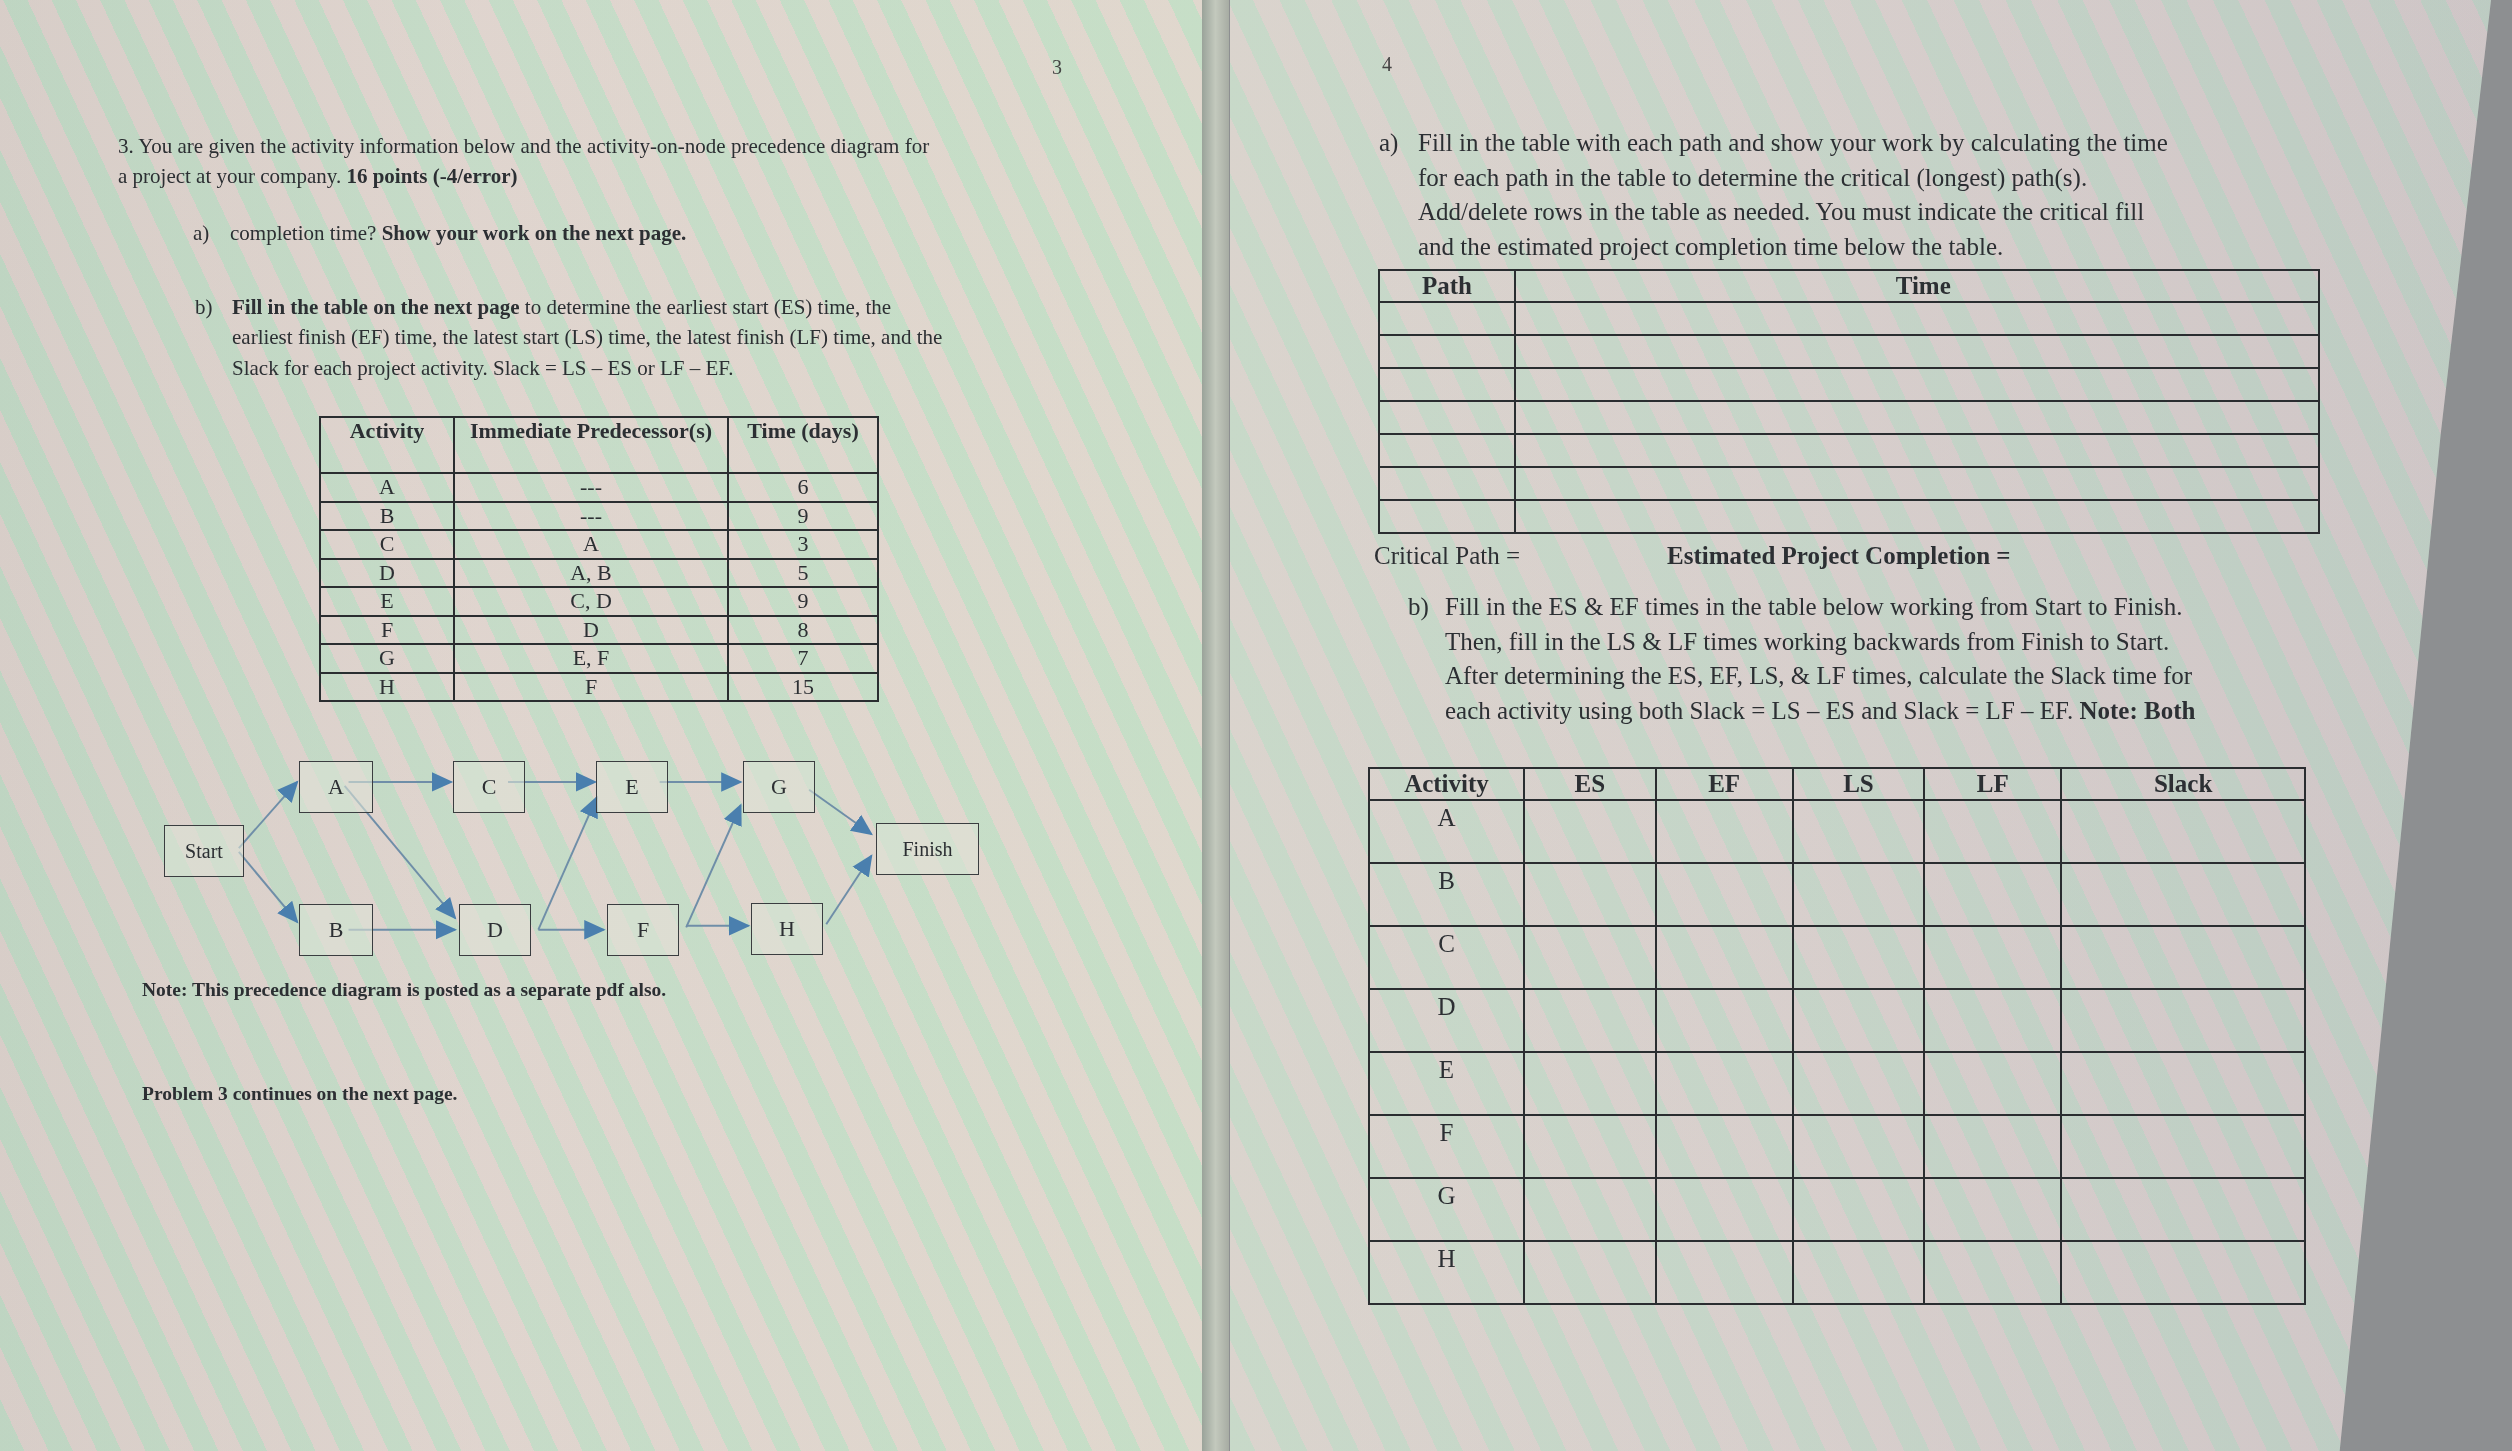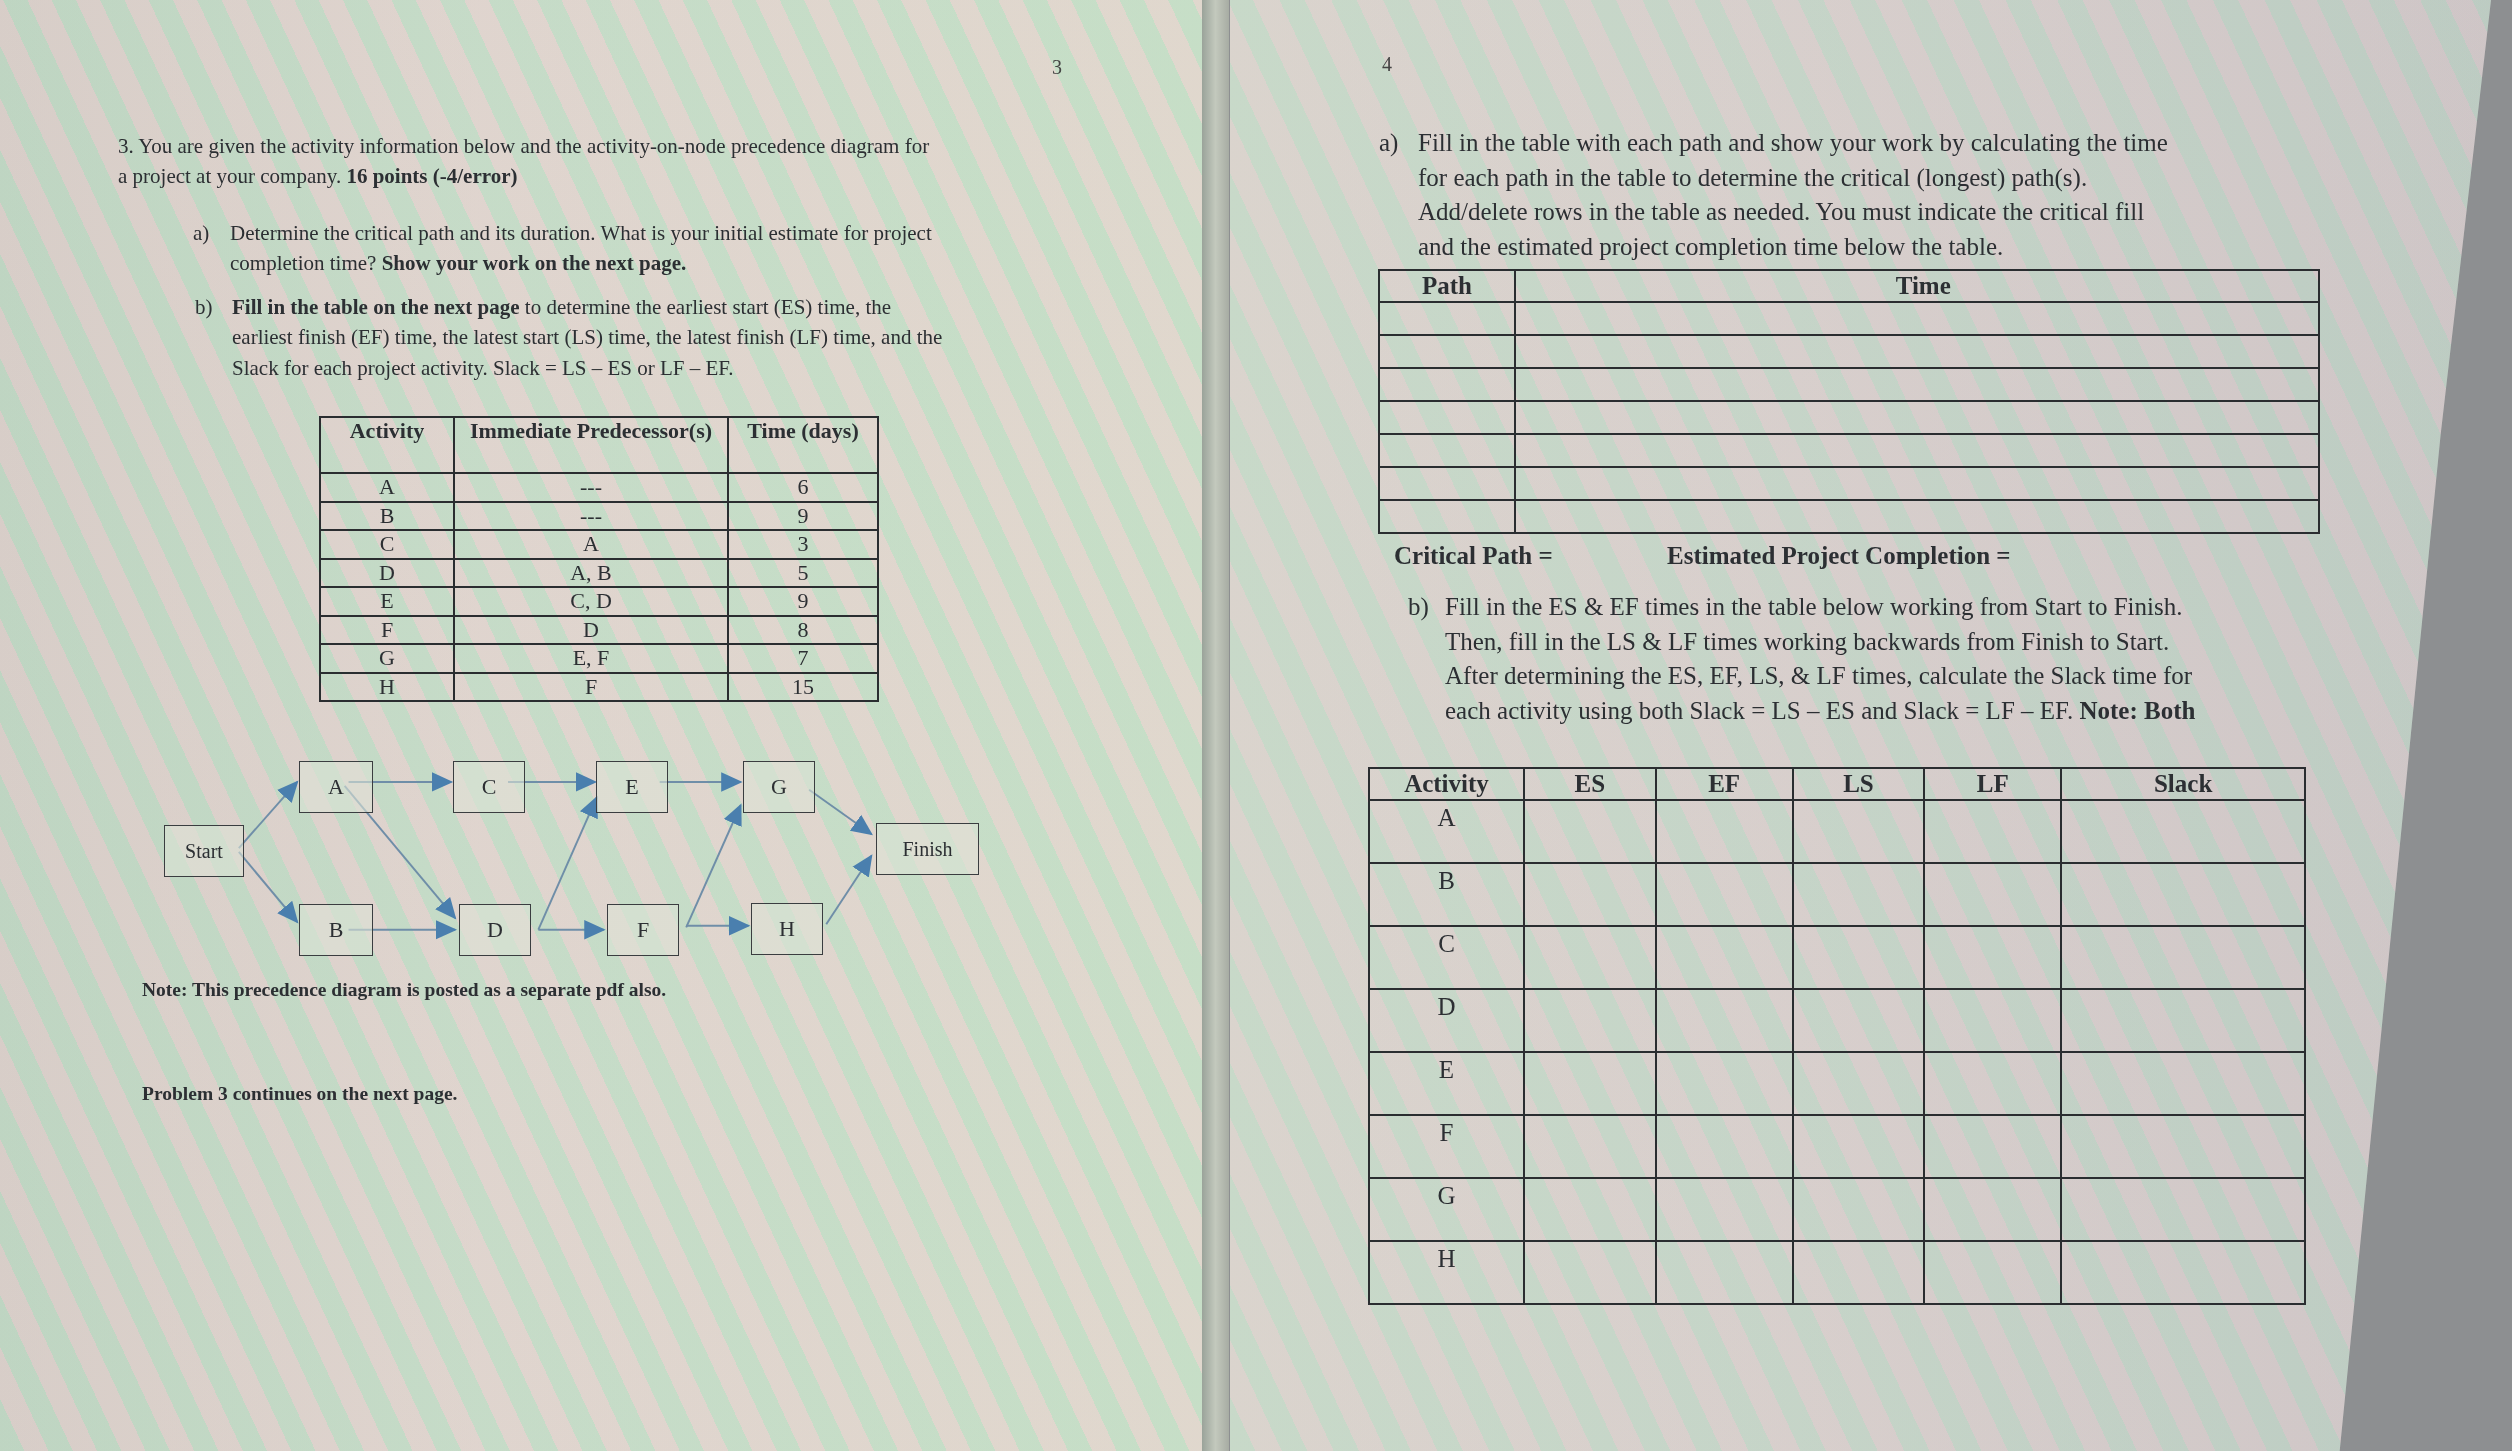--- a/index.html
+++ b/index.html
@@ -70,21 +70,20 @@
 
   <div class="txt left-txt" style="left:118px;top:131px;width:965px;">
     <div>3. You are given the activity information below and the activity-on-node precedence diagram for</div>
     <div><span>a project at your company.</span>
       <b>16 points (-4/error)</b></div>
   </div>
 
   <div class="txt left-txt" style="left:193px;top:218px;width:872px;">
     <span style="position:absolute;left:0;">a)</span>
     <div style="margin-left:37px;">
-      <div>Determine the critical path and its duration. What is your initial estimate for project</div>
       <div><span>completion time?</span>
         <b>Show your work on the next page.</b></div>
     </div>
   </div>
 
   <div class="txt left-txt" style="left:195px;top:292px;width:879px;">
     <span style="position:absolute;left:0;">b)</span>
     <div style="margin-left:37px;">
       <div><b>Fill in the table on the next page</b>
         <span>to determine the earliest start (ES) time, the</span></div>
@@ -229,21 +228,21 @@
         <td></td>
         <td></td>
       </tr>
     <tr>
         <td></td>
         <td></td>
       </tr>
   </tbody>
 </table>
 
-<div class="txt right-txt" style="left:1374px;top:539px;font-weight:bold;margin-left:20px;">Critical Path =</div>
+<div class="txt right-txt" style="left:1374px;top:539px;font-weight:normal;">Critical Path =</div>
 <div class="txt right-txt" style="left:1667px;top:539px;font-weight:bold;">Estimated Project Completion =</div>
 
 <div class="txt right-txt" style="left:1445px;top:590px;width:887px;">
   <span style="position:absolute;left:-37px;">b)</span>
   <div>Fill in the ES &amp; EF times in the table below working from Start to Finish.</div>
   <div>Then, fill in the LS &amp; LF times working backwards from Finish to Start.</div>
   <div>After determining the ES, EF, LS, &amp; LF times, calculate the Slack time for</div>
   <div><span>each activity using both Slack = LS – ES and Slack = LF – EF.</span>
     <b>Note: Both</b></div>
 </div>

